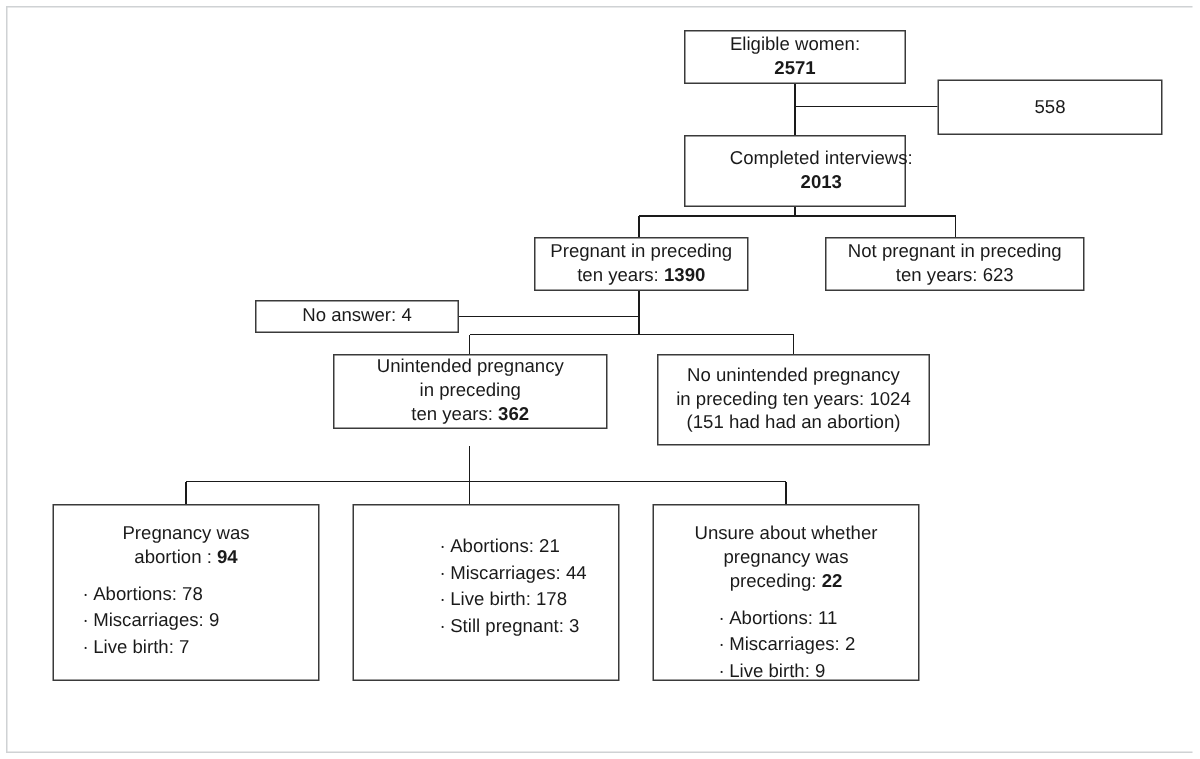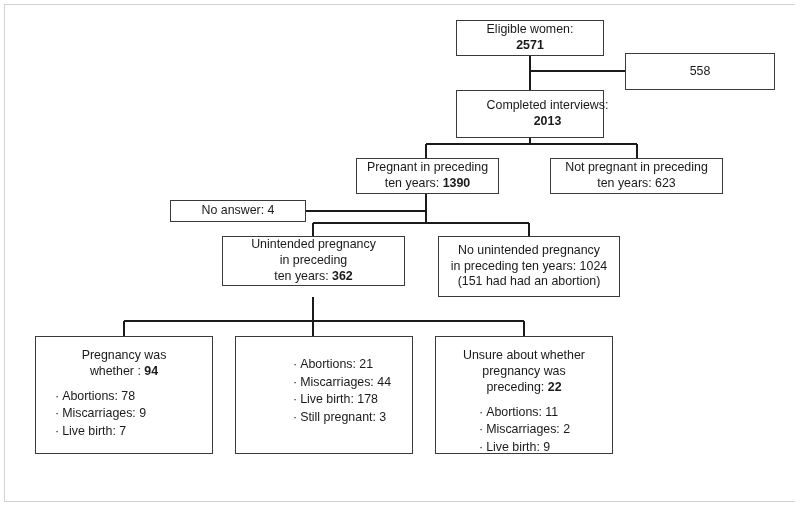--- a/index.html
+++ b/index.html
@@ -148,21 +148,21 @@
 
   <div class="node" style="left:438px; top:236px; width:182px; height:61px;">
     <div class="line">No unintended pregnancy</div>
     <div class="line">in preceding ten years: 1024</div>
     <div class="line">(151 had had an abortion)</div>
   </div>
 
   <div class="node leaf" style="left:35px; top:336px; width:178px; height:118px;">
     <div class="head">
       <div class="line">Pregnancy was</div>
-      <div class="line"><span>whether : </span><b>94</b></div>
+      <div class="line"><span>abortion : </span><b>94</b></div>
     </div>
     <div class="bullets indent-sm">
       <div class="b-item"><span class="dot">·</span><span>Abortions: 78</span></div>
       <div class="b-item"><span class="dot">·</span><span>Miscarriages: 9</span></div>
       <div class="b-item"><span class="dot">·</span><span>Live birth: 7</span></div>
     </div>
   </div>
 
   <div class="node leaf" style="left:235px; top:336px; width:178px; height:118px;">
     <div class="bullets indent-md">

